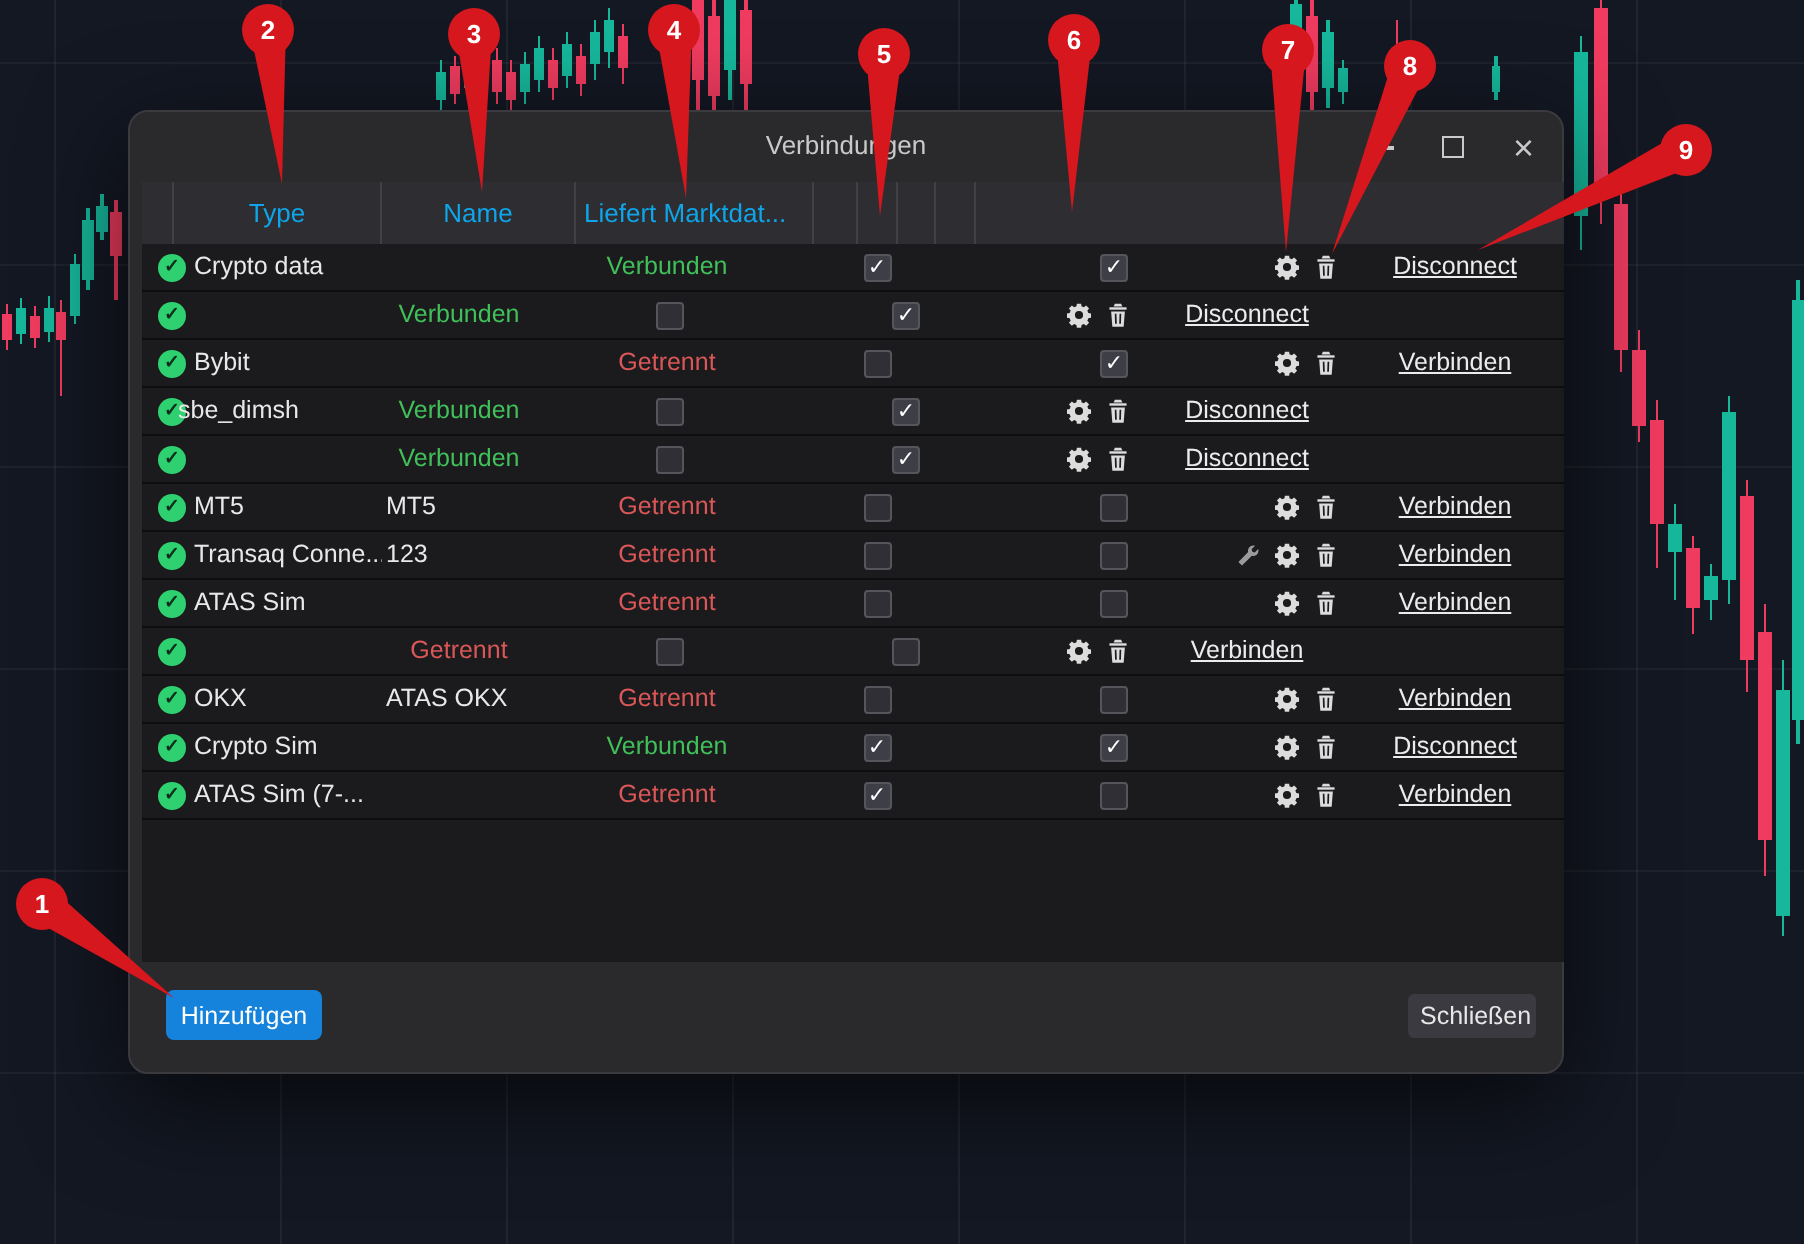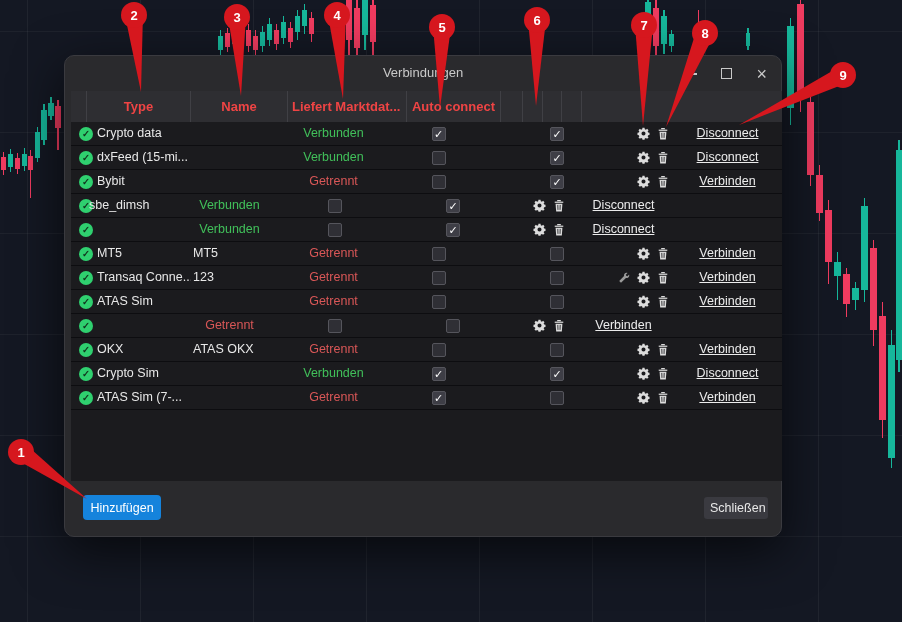--- a/index.html
+++ b/index.html
@@ -17,22 +17,22 @@
           border-radius:10px;box-shadow:0 14px 50px rgba(0,0,0,.65);z-index:10;}
   .titlebar{position:absolute;top:0;left:0;right:0;height:35px;}
   .title{position:absolute;width:100%;text-align:center;top:9px;color:#c9c9c9;font-size:13px;}
   .winbtns{position:absolute;right:14px;top:0;height:35px;display:flex;align-items:center;gap:24px;z-index:2;}
   .minbar{width:11px;height:2px;background:#c9c9c9;}
   .maxbox{width:9px;height:9px;border:1.5px solid #c9c9c9;}
   .closex{color:#c9c9c9;font-size:18px;line-height:14px;}
   
   .table{position:absolute;left:6px;top:35px;width:711px;height:390px;background:#1b1b1e;}
   .thead{display:flex;height:31px;background:#2e2e32;}
-  .th{box-sizing:border-box;border-right:1px solid #404045;color:#ef4444;font-size:13px;
-      font-weight:bold;line-height:31px;text-align:center;white-space:nowrap;overflow:hidden;}
+  .th{box-sizing:border-box;border-right:1px solid #404045;color:#0ea5e9;font-size:13px;
+      font-weight:normal;line-height:31px;text-align:center;white-space:nowrap;overflow:hidden;}
   .th:last-child{border-right:none;}
   .th.lpad{text-align:left;padding-left:4px;}
   .row{display:flex;height:24px;border-bottom:1px solid #0d0d10;box-sizing:border-box;background:#1b1b1e;}
   .td{box-sizing:border-box;line-height:23px;font-size:12.5px;color:#e8e8e8;
       white-space:nowrap;overflow:hidden;position:relative;}
   .td.ctr{text-align:center;display:flex;align-items:center;justify-content:center;}
   .td.ovis{overflow:visible;}
   .status{position:absolute;left:8px;top:5px;width:14px;height:14px;border-radius:50%;
           text-align:center;line-height:14px;font-size:9.5px;font-weight:bold;color:#10301c;}
   .cb{width:14px;height:14px;border:1px solid #55555c;background:#2f2f35;border-radius:2px;
@@ -157,21 +157,20 @@
         <div class="closex">×</div>
       </div>
     </div>
 
     <div class="table">
       <div class="thead" id="thead">
           <div class="th" style="width: 16px;"></div>
           <div class="th" style="width: 104px;">Type</div>
           <div class="th" style="width: 97px;">Name</div>
           <div class="th lpad" style="width: 119px;">Liefert Marktdat...</div>
-          <div class="th" style="width: 94px;">Auto connect</div>
           <div class="th" style="width: 22px;"></div>
           <div class="th" style="width: 20px;"></div>
           <div class="th" style="width: 19px;"></div>
           <div class="th" style="width: 20px;"></div>
           <div class="th" style="width: 109px;"></div>
         </div>
       <div id="tbody">
           <div class="row">
             <div class="td ovis" style="width:16px">
               <span class="status" style="background:#2fd06f">✓</span>
@@ -206,21 +205,20 @@
               </svg>
             </div>
             <div class="td ctr" style="width:109px">
               <span class="alink">Disconnect</span>
             </div>
           </div>
           <div class="row">
             <div class="td ovis" style="width:16px">
               <span class="status" style="background:#2fd06f">✓</span>
             </div>
-            <div class="td" style="width:104px;padding-left:10px">dxFeed (15-mi...</div>
             <div class="td" style="width:97px;padding-left:2px"></div>
             <div class="td" style="width:91px;text-align:center;color:#41c05a">Verbunden</div>
             <div class="td ctr" style="width:119px">
               <span class="cb ">✓</span>
             </div>
             <div class="td ctr" style="width:94px">
               <span class="cb shift on">✓</span>
             </div>
             <div class="td" style="width:22px"></div>
             <div class="td ctr" style="width:20px"></div>

